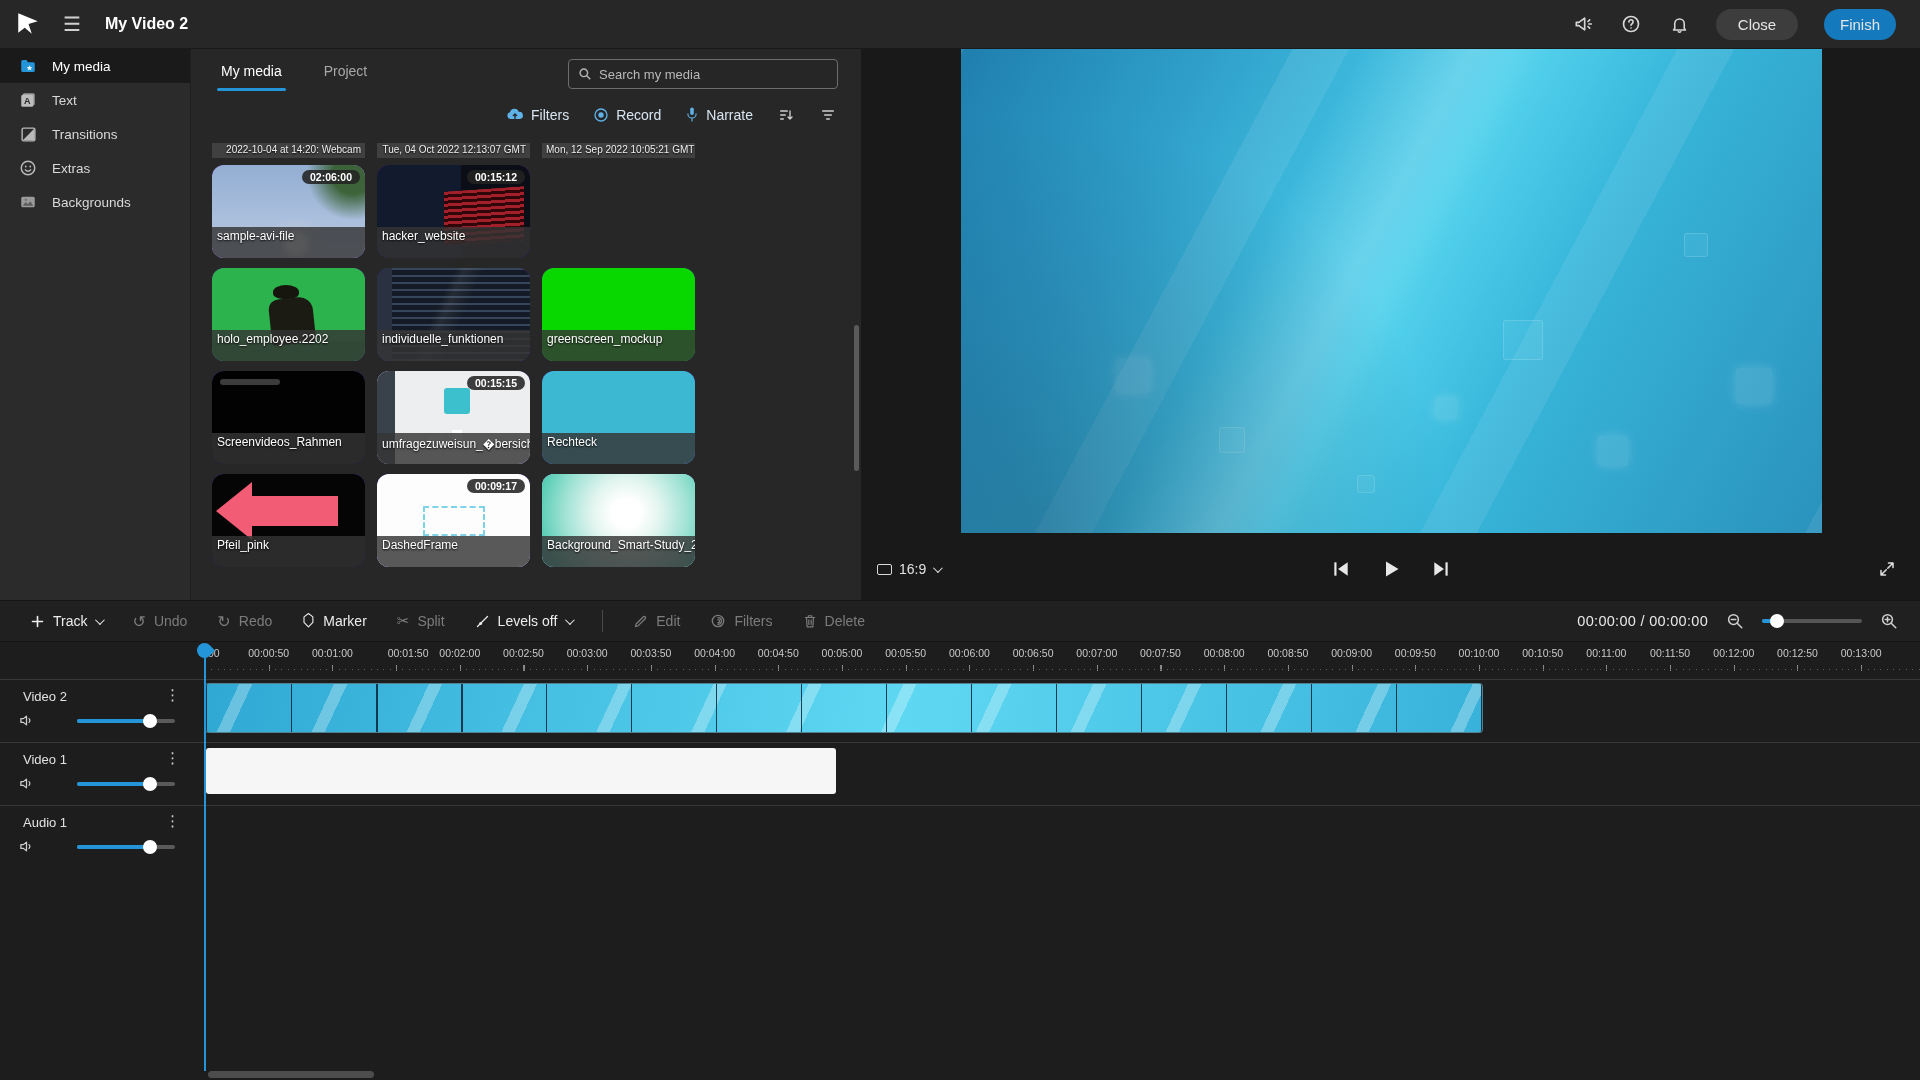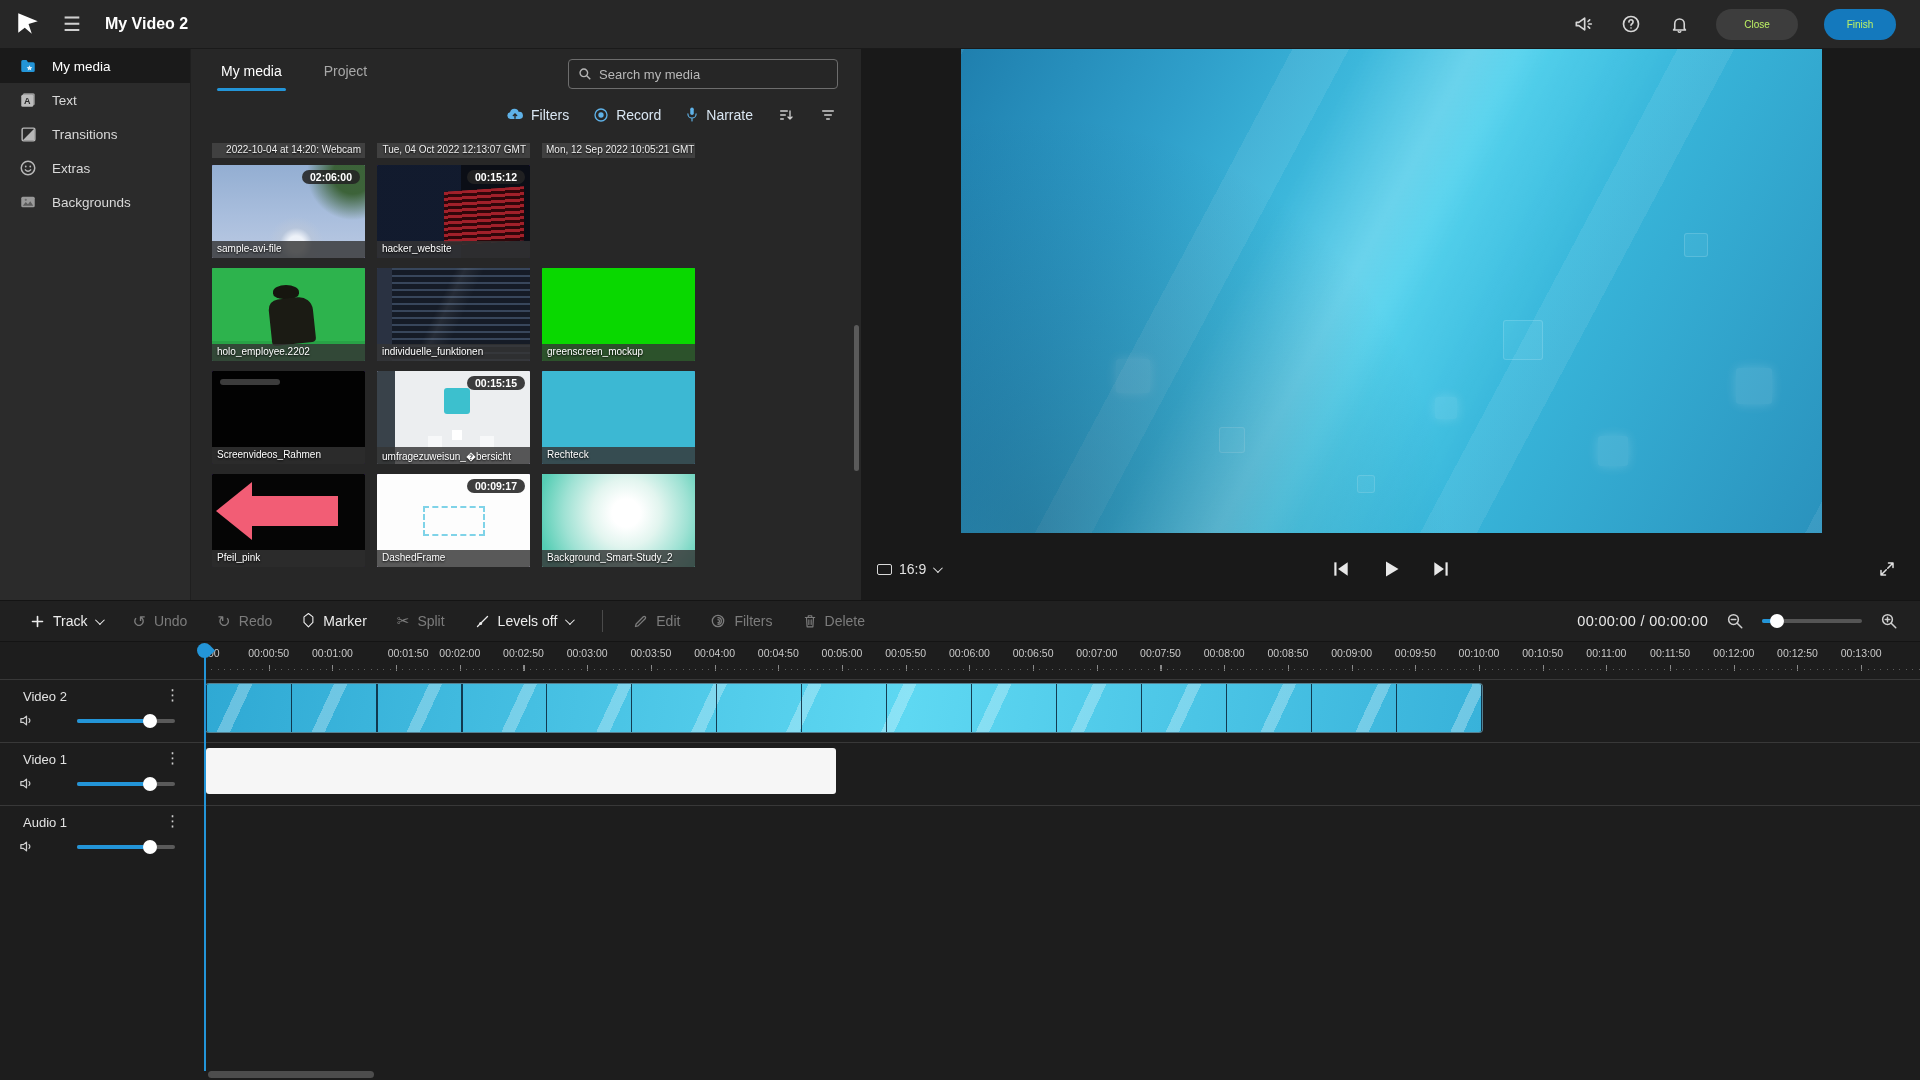--- a/index.html
+++ b/index.html
@@ -8,21 +8,21 @@
 
   
   #topbar { position:absolute; left:0; top:0; width:1920px; height:49px;
     background:#272727; display:flex; align-items:center; z-index:50;
     border-bottom:1px solid #1a1a1a; }
   #logo { width:26px; height:26px; margin-left:15px; }
   #hamburger { margin-left:22px; font-size:20px; color:#cfcfcf; cursor:pointer; }
   #project-title { margin-left:24px; font-size:16px; font-weight:700; color:#fff; }
   #topbar-right { margin-left:auto; display:flex; align-items:center; gap:26px; padding-right:24px; }
   .tb-icon { width:22px; height:22px; color:#d6d6d6; cursor:pointer; display:flex; align-items:center; justify-content:center; }
-  .btn { border:none; border-radius:16px; height:31px; font-size:10px; color:#bef264;
+  .btn { border:none; border-radius:16px; height:31px; font-size:15px; color:#e5e5e5;
     cursor:pointer; font-family:inherit; }
   #close-btn { background:#3d3d3d; width:82px; }
   #finish-btn { background:var(--c-finish,#1479bd); width:72px; }
 
   
   #sidebar { position:absolute; left:0; top:49px; width:190px; height:551px; background:#2b2b2b; }
   .side-item { height:34px; display:flex; align-items:center; cursor:pointer; color:#d9d9d9; font-size:13.5px; }
   .side-item.active { background:#1a1a1a; color:#fff; }
   .side-item .s-ic { width:20px; height:20px; margin:0 14px 0 18px; color:#b9b9b9;
      display:flex; align-items:center; justify-content:center; font-size:17px; }
@@ -44,24 +44,24 @@
   #search-input::placeholder { color:#b9b9b9; }
   #media-actions { position:absolute; right:24px; top:57px; display:flex; align-items:center; gap:24px; }
   .m-act { display:flex; align-items:center; gap:7px; cursor:pointer; font-size:14px; color:#d9e6f2; }
   .m-act .a-ic { color:#5fb2e8; display:flex; }
   .sort-ic { color:#cfcfcf; cursor:pointer; display:flex; }
   #media-grid { position:absolute; left:21px; top:94px; width:510px; height:440px; }
   .partial { position:absolute; top:0; width:153px; height:15px; background:#404040;
     overflow:hidden;text-align:right; }
   .partial span { display:block; font-size:10px; color:#efefef; padding:1px 4px; white-space:nowrap;
     text-shadow:0 1px 2px #000; }
-  .card { position:absolute; width:153px; height:93px; border-radius:1px; overflow:hidden;
+  .card { position:absolute; width:153px; height:93px; border-radius:12px; overflow:hidden;
     cursor:pointer; background:#6d28d9; }
-  .clabel { position:absolute; left:0; right:0; bottom:0; height:17px; background:rgba(52,52,52,.82);
-    font-size:10px; color:#fff; padding:2px 5px; white-space:nowrap; overflow:hidden; text-shadow:0 1px 2px #000; }
+  .clabel { position:absolute; left:0; right:0; bottom:0; height:31px; background:rgba(52,52,52,.82);
+    font-size:12px; color:#fff; padding:2px 5px; white-space:nowrap; overflow:hidden; text-shadow:0 1px 2px #000; }
   .badge { position:absolute; top:5px; right:5px; background:rgba(35,35,35,.88); border-radius:9px;
     padding:1px 8px; font-size:10.5px; font-weight:700; color:#fff; }
   .thumb { position:absolute; inset:0; }
   .t-sky { background:
       radial-gradient(circle at 92% 10%, rgba(50,90,40,.9) 0 12%, transparent 28%),
       radial-gradient(circle at 55% 85%, rgba(240,244,250,.95) 0 7%, rgba(190,200,215,.5) 14%, transparent 24%),
       linear-gradient(180deg,#93aed2 0%, #a9bedd 55%, #bac9e2 100%); }
   .t-hacker { background:
       linear-gradient(90deg, rgba(30,50,90,.35) 0 55%, transparent 55%),
       #0b0e16; }

